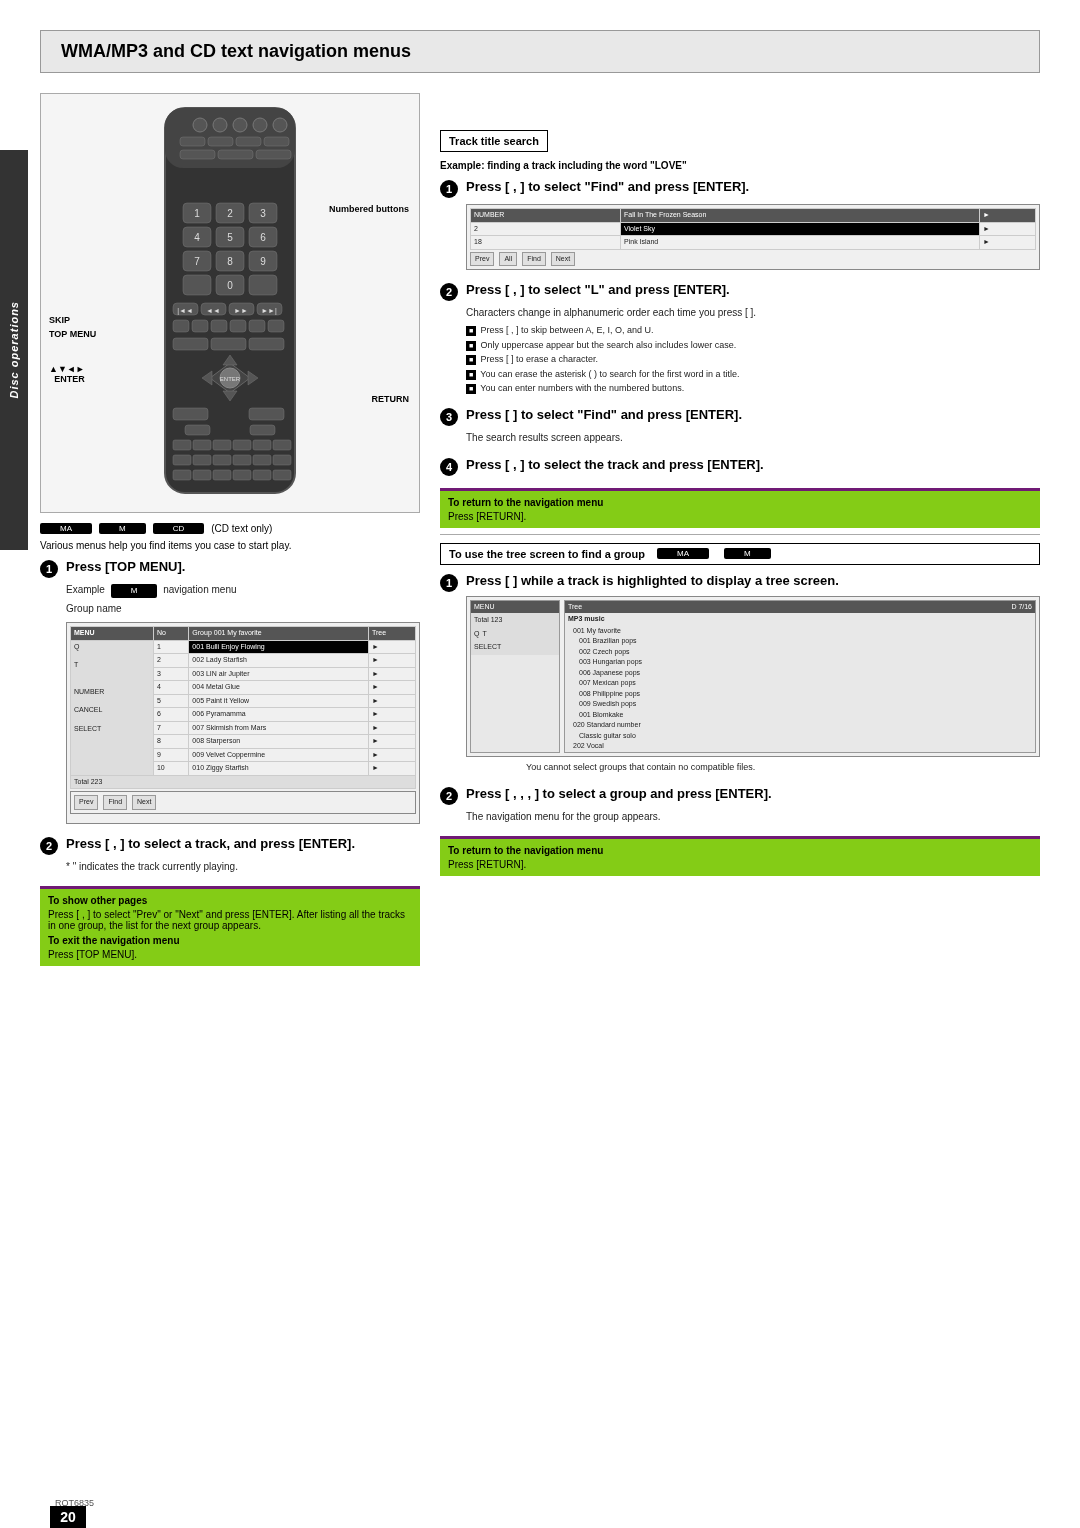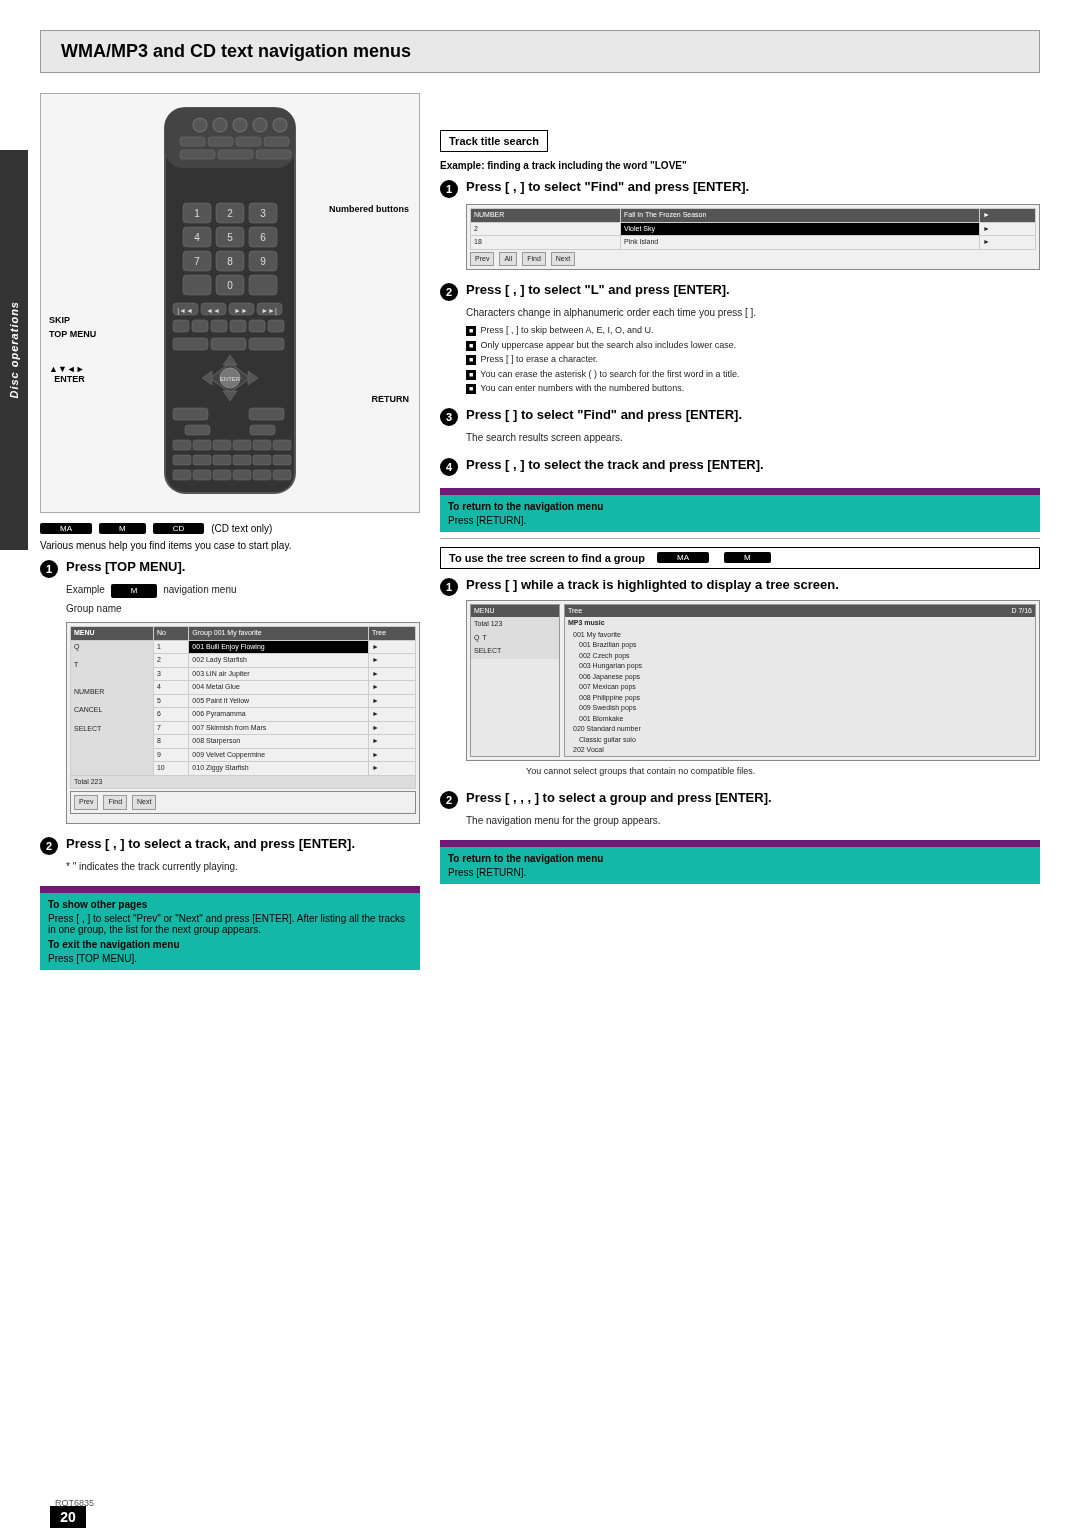--- a/index.html
+++ b/index.html
@@ -161,22 +161,22 @@
     }
 
     .menu-nav-btn {
       border: 1px solid #999;
       padding: 1px 4px;
       background: #e0e0e0;
     }
 
     
     .note-box {
-      background: #14b8a6;
-      border-top: 7px solid #701a75;
+      background: #84cc16;
+      border-top: 3px solid #701a75;
       padding: 6px 8px;
       margin-top: 8px;
       font-size: 10px;
     }
 
     .note-box .note-title {
       font-weight: bold;
       margin-bottom: 3px;
     }
 

